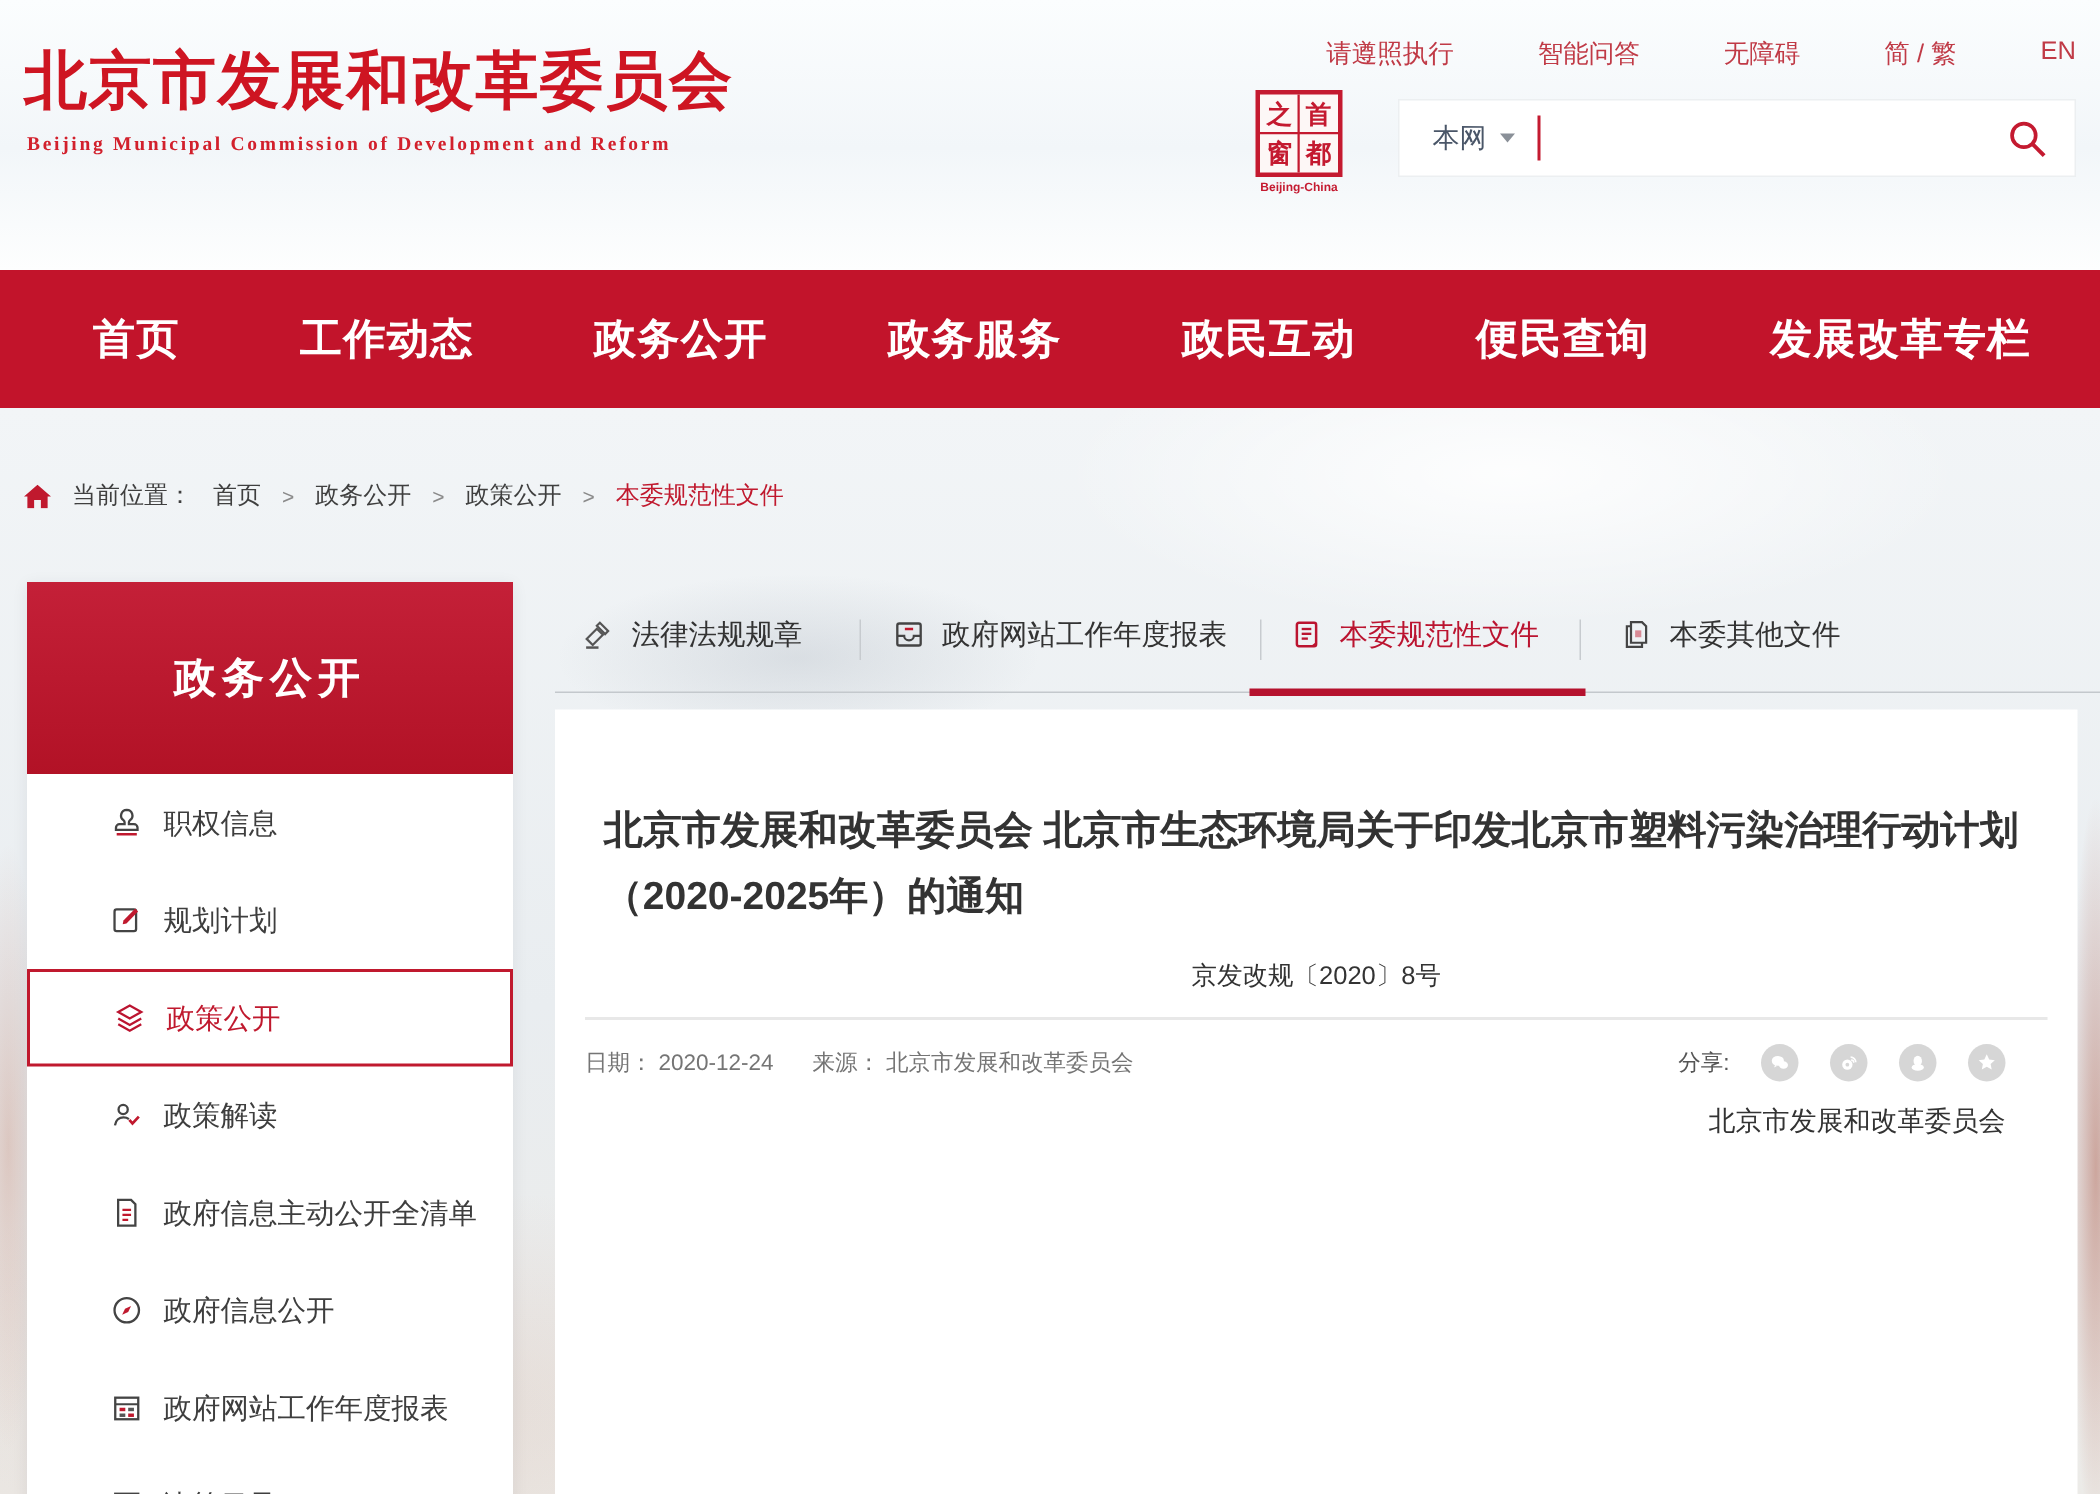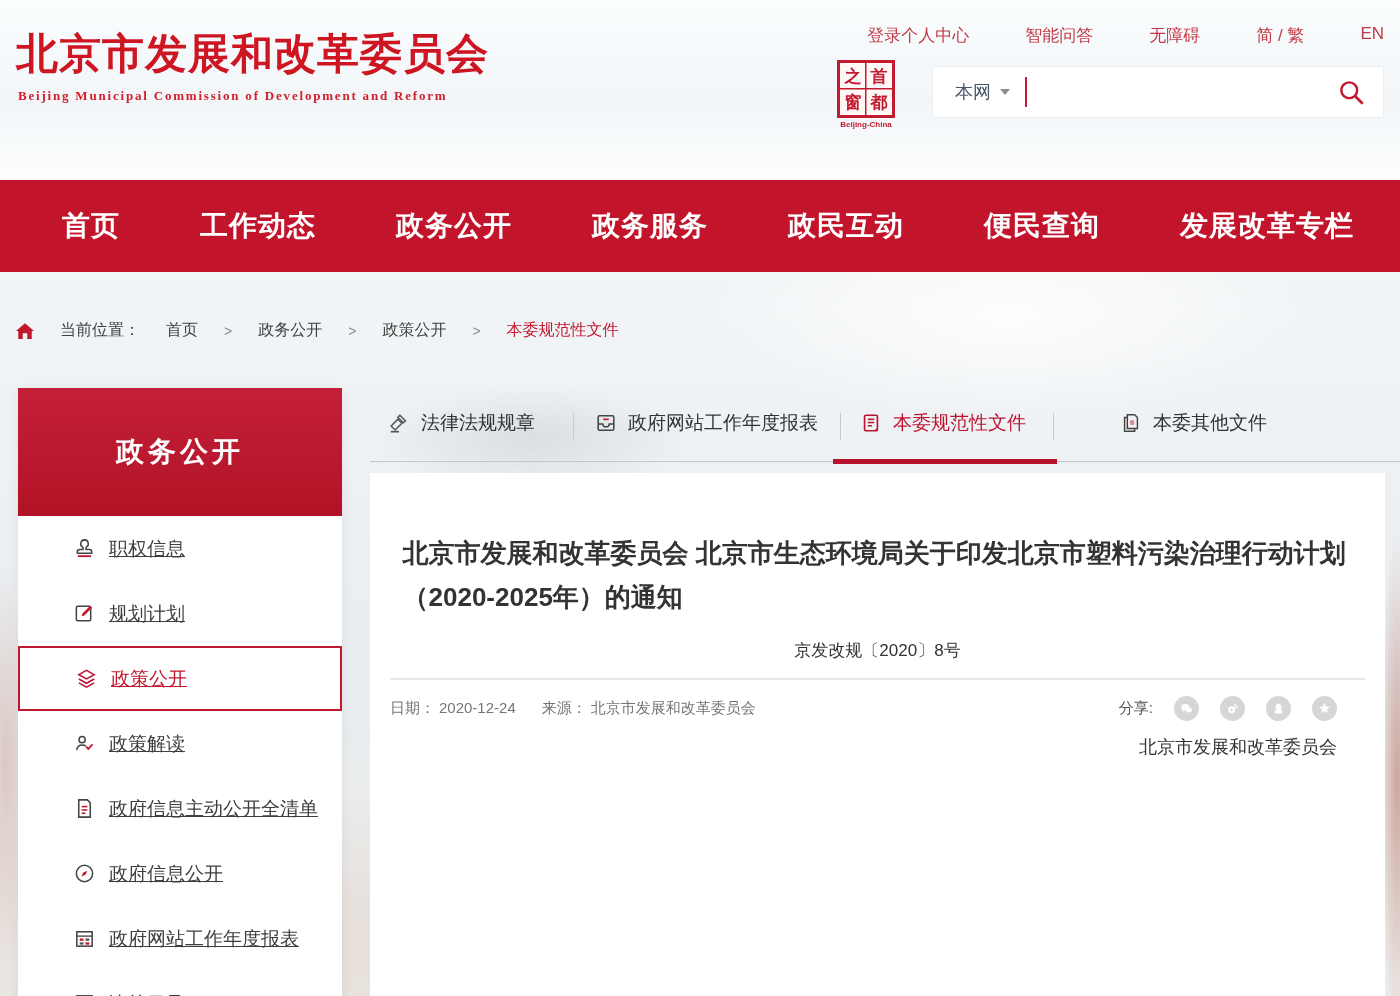--- a/index.html
+++ b/index.html
@@ -47,33 +47,33 @@
     background:
       radial-gradient(ellipse 230px 80px at 38% 23%, rgba(122,134,150,0.18), transparent 70%),
       radial-gradient(ellipse 420px 140px at 72% 6%, rgba(255,255,255,0.85), transparent 72%),
       radial-gradient(ellipse 30px 270px at 0.4% 68%, rgba(186,112,88,0.30), transparent 75%),
       radial-gradient(ellipse 24px 330px at 99.8% 70%, rgba(168,80,60,0.45), transparent 75%),
       radial-gradient(ellipse 620px 210px at 18% 92%, rgba(204,158,138,0.20), transparent 70%),
       linear-gradient(180deg,#f2f5f7 0%,#e9edf0 55%,#ecebe8 100%);}
 
   
   .breadcrumb{position:absolute;top:320px;left:16px;display:flex;align-items:center;
-    gap:26px;font-size:16px;color:#3f3f3f;}
+    gap:14px;font-size:16px;color:#3f3f3f;}
   .breadcrumb .crumb{cursor:pointer;}
   .breadcrumb .sep{color:#8a8a8a;font-size:14px;}
   .breadcrumb .current{color:#c0192e;}
 
   
   .sidebar{position:absolute;left:18px;top:388px;width:324px;background:#ffffff;
     box-shadow:0 2px 10px rgba(40,40,60,0.08);}
   .sidebar-header{height:128px;background:linear-gradient(180deg,#c42038 0%,#b21226 100%);
     display:flex;align-items:center;justify-content:center;color:#ffffff;
     font-size:28px;font-weight:600;letter-spacing:4px;}
   .sidebar-item{height:65px;display:flex;align-items:center;gap:13px;
-    padding-left:55px;box-sizing:border-box;font-size:19px;color:#3e3e3e;cursor:pointer;text-decoration:underline;}
+    padding-left:55px;box-sizing:border-box;font-size:19px;color:#3e3e3e;cursor:pointer;}
   .sidebar-item .icn{display:flex;align-items:center;}
   .sidebar-item.active{border:2px solid #c0192e;color:#c0192e;}
 
   
   .main{position:absolute;left:370px;top:400px;width:1030px;}
   .tabs{position:relative;height:62px;}
   .tab{position:absolute;top:10px;display:flex;align-items:center;gap:11px;
     font-size:19px;color:#333;cursor:pointer;white-space:nowrap;}
   .tab.active{color:#bb1430;}
   .tab-divider{position:absolute;top:13px;width:1px;height:27px;background:#c7cbcf;}
@@ -100,21 +100,21 @@
 </head>
 <body>
 
 <div class="canvas">
 
   <div class="header">
     <div class="site-title">北京市发展和改革委员会</div>
     <div class="site-subtitle">Beijing Municipal Commission of Development and Reform</div>
 
     <div class="top-links">
-      <span>登录个人中心</span>
+      <span>请遵照执行</span>
       <span>智能问答</span>
       <span>无障碍</span>
       <span>简 / 繁</span>
       <span>EN</span>
     </div>
 
     <div class="seal">
       <div class="seal-box">
         <span>之</span>
         <span>首</span>
@@ -288,21 +288,21 @@
             <rect x="5" y="3.5" width="14" height="17" rx="1.5" fill="none" stroke="#bb1430" stroke-width="1.8"></rect>
             <line x1="8.5" y1="8" x2="15.5" y2="8" stroke="#bb1430" stroke-width="1.7"></line>
             <line x1="8.5" y1="11.5" x2="15.5" y2="11.5" stroke="#bb1430" stroke-width="1.7"></line>
             <line x1="8.5" y1="15" x2="13" y2="15" stroke="#bb1430" stroke-width="1.7"></line>
             <path d="M15 20.5l4-0 0-3z" fill="#bb1430"></path>
           </svg>
         <span>本委规范性文件</span>
       </div>
       <div class="tab-divider" style="left:683px"></div>
 
-      <div class="tab" style="left:750px">
+      <div class="tab" style="left:710px">
         <svg width="22" height="22" viewBox="0 0 24 24">
             <path d="M8 3h8l3 3v12H8z" fill="none" stroke="#444" stroke-width="1.6"></path>
             <path d="M8 6H5v15h11v-3" fill="none" stroke="#444" stroke-width="1.6"></path>
             <rect x="11" y="9" width="4.5" height="5" fill="#d98b96"></rect>
           </svg>
         <span>本委其他文件</span>
       </div>
 
       <div class="tabs-baseline"></div>
       <div class="tab-underline"></div>

